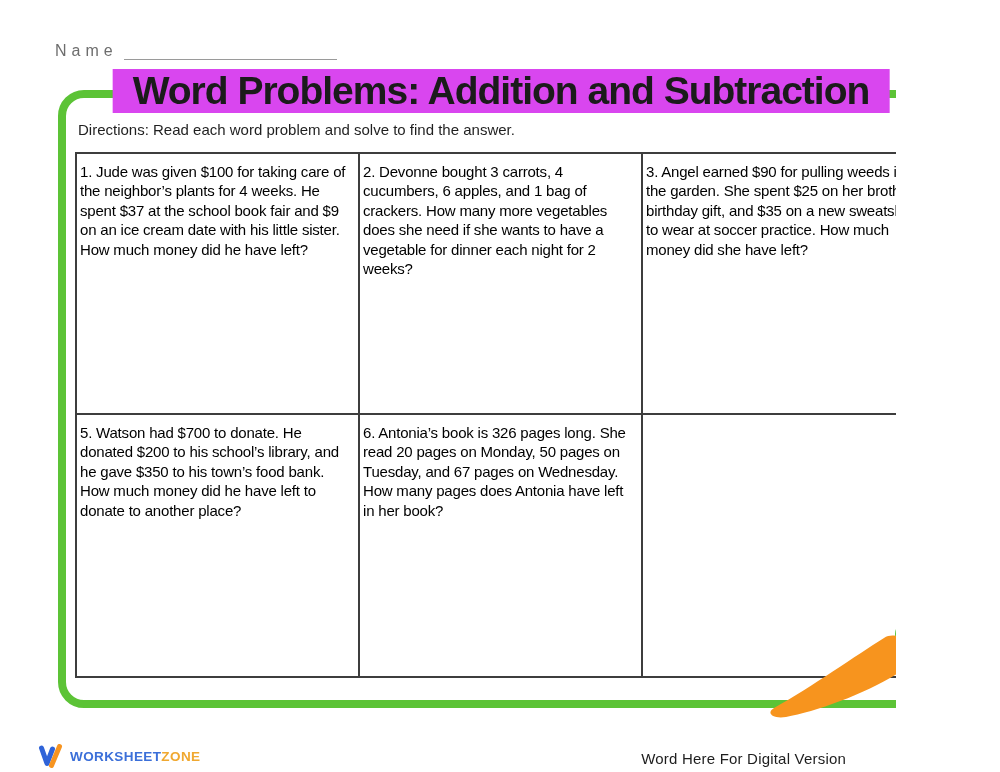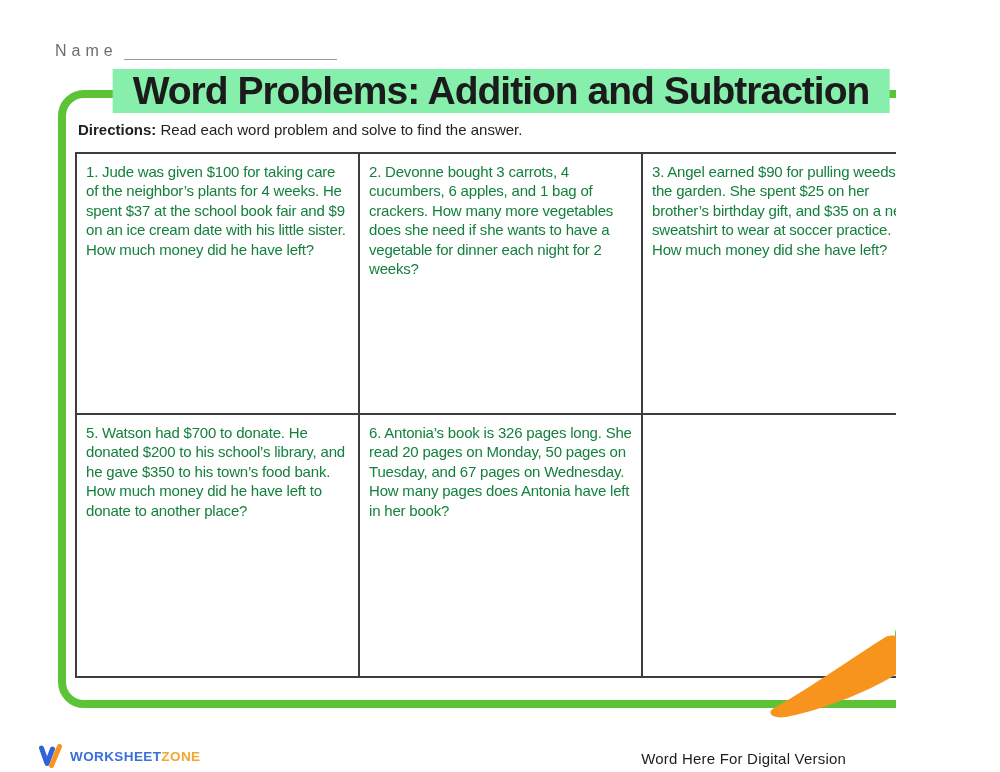--- a/index.html
+++ b/index.html
@@ -42,57 +42,57 @@
     border: 8px solid #5cc336;
     border-radius: 26px;
   }
 
   
   .title {
     position: absolute;
     left: 501px;
     top: 69px;
     transform: translateX(-50%);
-    background: #86efac;
+    background: #d946ef;
     padding: 0 20px;
     white-space: nowrap;
     font-size: 39px;
     font-weight: 700;
     letter-spacing: -1px;
     color: #1b1b1b;
   }
 
   .directions {
     position: absolute;
     left: 78px;
     top: 121px;
     font-size: 15px;
     color: #1f1f1f;
   }
-  .directions strong { font-weight: 700; }
+  .directions strong { font-weight: 400; }
 
   
   .problems-grid {
     position: absolute;
     left: 75px;
     top: 152px;
     width: 855px;
     height: 526px;
     border: 2px solid #3d3d3d;
     display: grid;
     grid-template-columns: 283px 283px 1fr;
     grid-template-rows: 1fr 1fr;
     background: #ffffff;
   }
   .cell {
-    padding: 8px 9px;
+    padding: 8px 3px;
     font-size: 15px;
     line-height: 19.4px;
     letter-spacing: -0.2px;
-    color: #15803d;
+    color: #000000;
   }
   .cell:nth-child(3n+1), .cell:nth-child(3n+2) { border-right: 2px solid #3d3d3d; }
   .cell:nth-child(-n+3) { border-bottom: 2px solid #3d3d3d; }
 
   
   .carrot-svg {
     position: absolute;
     left: 758px;
     top: 596px;
     width: 242px;

